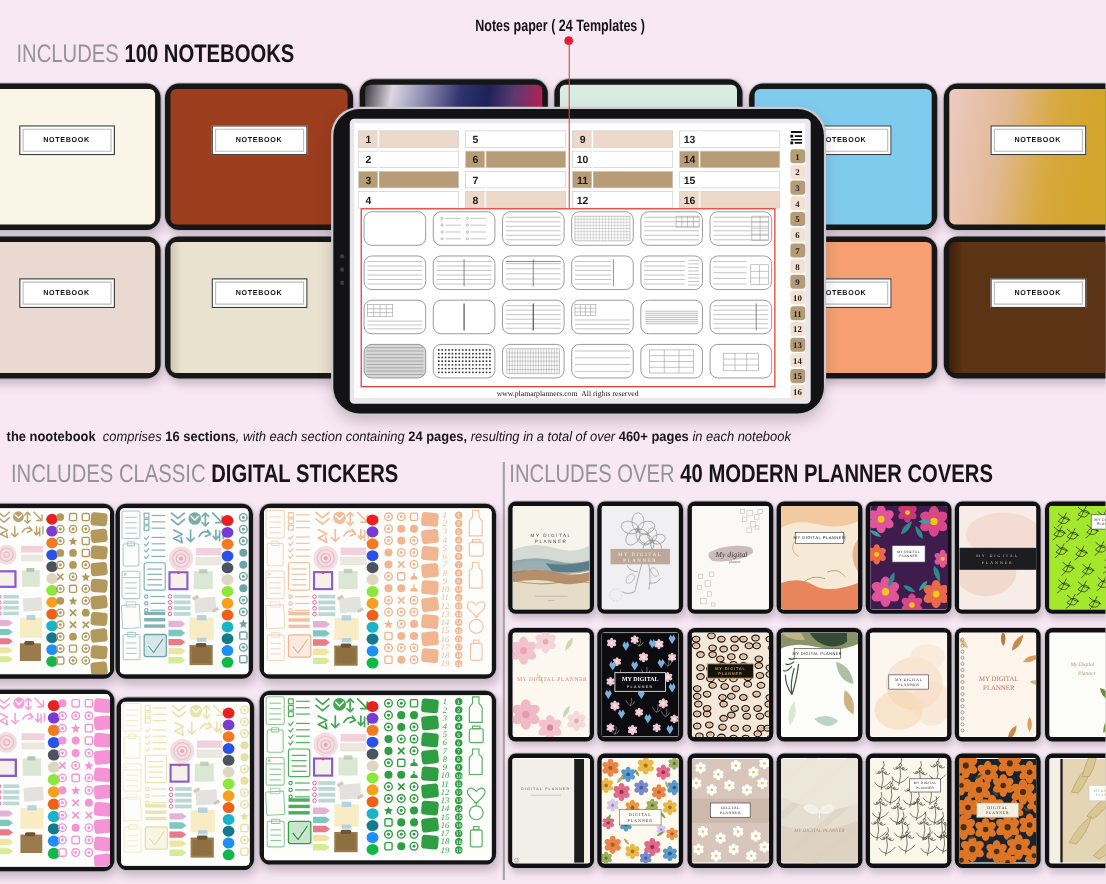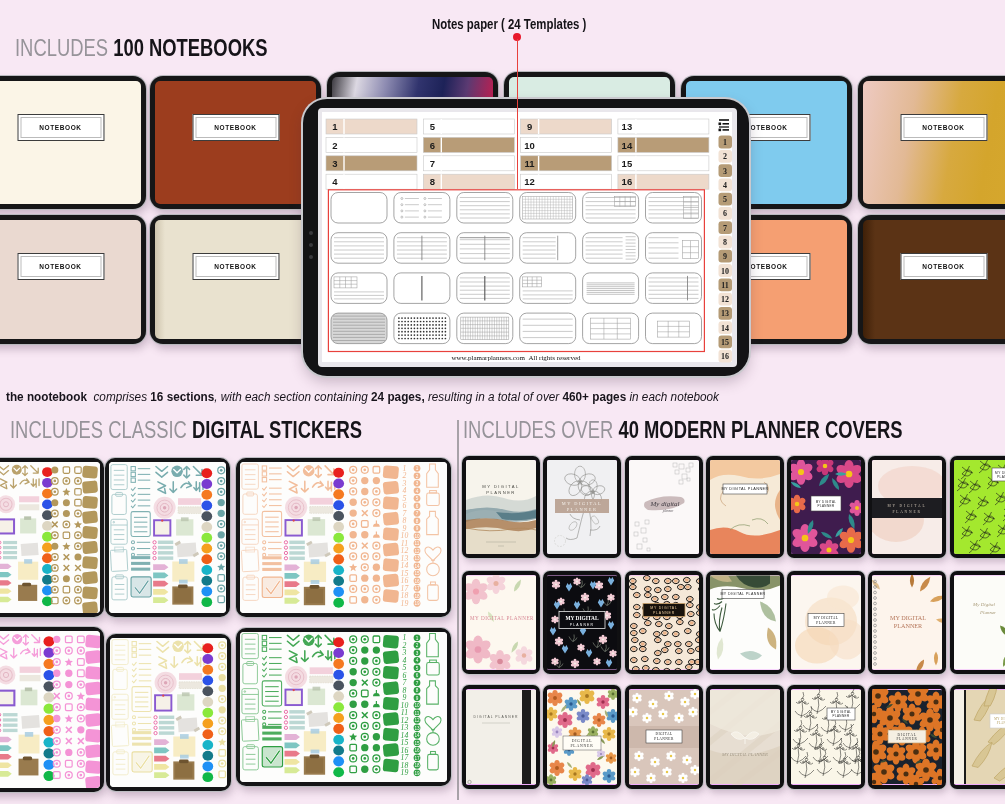--- a/index.html
+++ b/index.html
@@ -11,21 +11,21 @@
   .nb .scr{position:absolute;left:5px;top:5px;right:5px;bottom:5px;border-radius:5px;}
   .nb .lbl{position:absolute;left:50%;transform:translateX(-50%);top:38px;width:85px;height:25px;
       background:#fff;border:1px solid #3c3c3c;box-shadow:inset 0 0 0 2px #fff, inset 0 0 0 3px #bbb;
       display:flex;align-items:center;justify-content:center;
       font-size:6.5px;letter-spacing:.6px;color:#111;font-weight:bold;}
   .hdr{position:absolute;font-size:23px;letter-spacing:0;color:#969399;white-space:nowrap;transform-origin:left top;transform:scaleX(0.80);}
   .hdr b{color:#161419;font-weight:bold;}
   .stk{position:absolute;background:#141416;border-radius:10px;box-shadow:0 0 0 1px #bdbdc2,2px 5px 9px rgba(90,60,90,.30);}
   .stk .sc{position:absolute;left:4px;top:4px;right:4px;bottom:4px;border-radius:4px;overflow:hidden;background:#fdfdfc;}
   .cov{position:absolute;background:#101012;border-radius:7px;box-shadow:0 0 0 1px #c4c4c8,2px 4px 7px rgba(90,60,90,.28);}
-  .cov .ci{position:absolute;left:4px;top:4px;right:4px;bottom:4px;border-radius:2px;overflow:hidden;background:#f0abfc;}
+  .cov .ci{position:absolute;left:4px;top:4px;right:4px;bottom:4px;border-radius:2px;overflow:hidden;background:#ffffff;}
   .cov svg{display:block;width:100%;height:100%;}
 </style>
 </head>
 <body>
 
 <div class="hdr" style="left:15px;top:35px;">INCLUDES <b>100 NOTEBOOKS</b></div>
 
 <div class="nb" style="left:-25px;top:76px;height:133px;">
     <div class="scr" style="background:#fbf5e7;"></div>
     <div class="lbl">NOTEBOOK</div>

